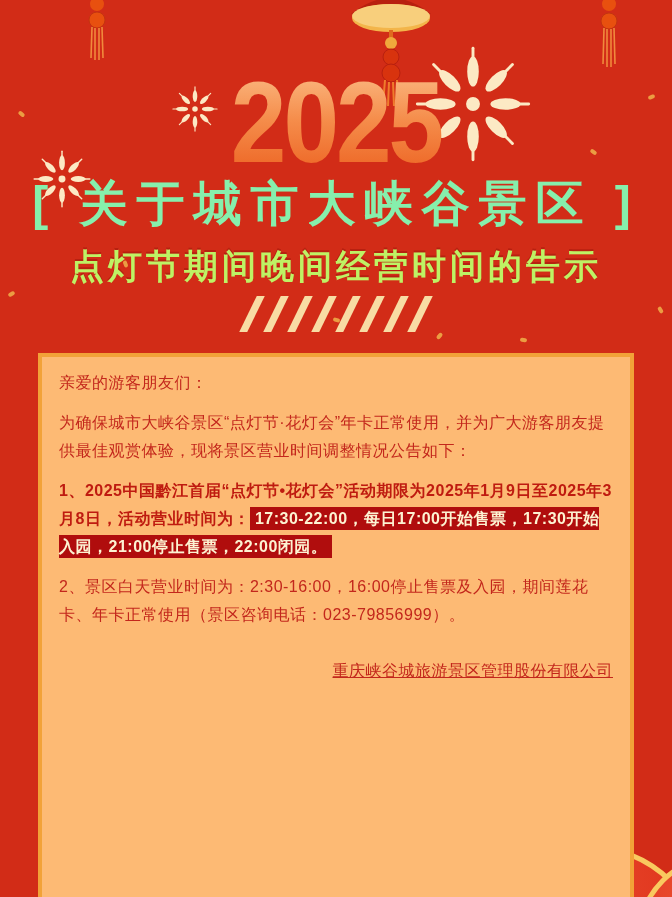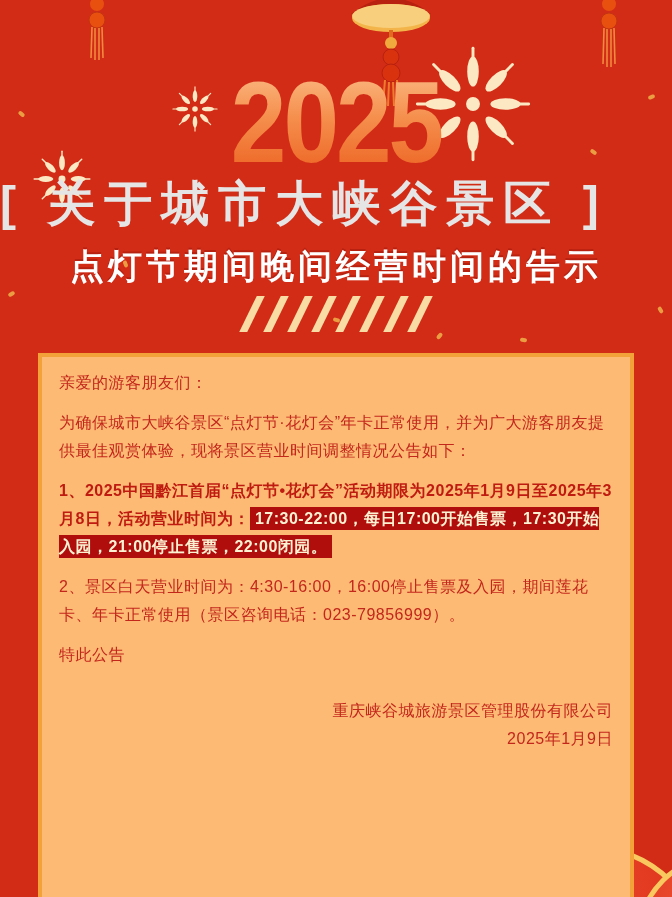--- a/index.html
+++ b/index.html
@@ -21,28 +21,28 @@
            border-radius:2px; opacity:.85; }
   
   .year {
     position:absolute; top:70px; left:0; width:672px; text-align:center;
     font-size:100px; line-height:104px; font-weight:800; letter-spacing:-3px;
     background:linear-gradient(180deg,#fcc08b 0%,#f58d4b 48%,#ec5f1e 100%);
     -webkit-background-clip:text; background-clip:text; color:transparent;
     transform:scaleY(1.15);
   }
   .main-title {
-    position:absolute; top:176px; left:0; width:672px; text-align:left;
+    position:absolute; top:176px; left:0; width:672px; text-align:center;
     font-size:48px; line-height:56px; font-weight:900; letter-spacing:9px;
-    color:#e5e5e5; white-space:nowrap;
+    color:#86efac; white-space:nowrap;
   }
   .sub-title {
     position:absolute; top:244px; left:0; width:672px; text-align:center;
     font-size:34px; line-height:44px; font-weight:900; letter-spacing:4px;
-    color:#ffffff; text-shadow:0 -2px 0 rgba(150,20,8,.45);
+    color:#bef264; text-shadow:0 -2px 0 rgba(150,20,8,.45);
   }
   .slashes {
     position:absolute; top:296px; left:0; width:672px; height:38px;
     display:flex; justify-content:center; gap:16px;
   }
   .slashes i { display:block; width:8px; height:36px; background:#f8dca4;
                transform:skewX(-26deg); }
   
   .blant { position:absolute; border-radius:50%;
            background:radial-gradient(circle at 32% 22%, #ea4c2e 0%, #df331c 65%);
@@ -56,21 +56,21 @@
   
   .card {
     position:absolute; left:38px; top:353px; width:596px; height:631px;
     background:#fdba74; border:4px solid #f2a238; z-index:2;
     padding:12px 17px; color:#c3271c; font-size:16px; letter-spacing:.5px;
   }
   .card p { line-height:28px; margin:0 0 12px; }
   .card .bold-item { font-weight:bold; color:#bf1b10;margin-top:12px; }
   .hl { background:#b00d0d; color:#fdf3d2; font-weight:bold; padding:3px 5px; }
   .closing { margin-top:0; }
-  .signature { margin-top:28px; text-align:right; line-height:28px; }
+  .signature { margin-top:28px; text-align:right; line-height:28px;text-decoration:underline; }
 </style>
 </head>
 <body>
 
 <div class="poster">
 
   <svg class="deco lantern-main" width="92" height="108" viewBox="0 0 92 108">
     <path d="M6 14 Q46 -18 86 14 L46 20 Z" fill="#b8200f"></path>
     <ellipse cx="46" cy="18" rx="39" ry="14" fill="#f3b54a"></ellipse>
     <ellipse cx="46" cy="16" rx="39" ry="12" fill="#f8cf7c"></ellipse>
@@ -173,21 +173,19 @@
   <div class="blant b2"></div>
   <div class="blant b3"></div>
   <div class="blant b4"></div>
   <div class="blant b5"></div>
   <div class="blant b6"></div>
 
   <div class="card">
     <p>亲爱的游客朋友们：</p>
     <p>为确保城市大峡谷景区“点灯节·花灯会”年卡正常使用，并为广大游客朋友提供最佳观赏体验，现将景区营业时间调整情况公告如下：</p>
     <p class="bold-item"><span>1、2025中国黔江首届“点灯节•花灯会”活动期限为2025年1月9日至2025年3月8日，活动营业时间为：</span><span class="hl">17:30-22:00，每日17:00开始售票，17:30开始入园，21:00停止售票，22:00闭园。</span></p>
-    <p>2、景区白天营业时间为：4:30-16:00，16:00停止售票及入园，期间莲花卡、年卡正常使用（景区咨询电话：023-79856999）。</p>
-    <p class="closing">特此公告</p>
+    <p>2、景区白天营业时间为：2:30-16:00，16:00停止售票及入园，期间莲花卡、年卡正常使用（景区咨询电话：023-79856999）。</p>
     <div class="signature">
       <div>重庆峡谷城旅游景区管理股份有限公司</div>
-      <div>2025年1月9日</div>
     </div>
   </div>
 
 </div>
 
 </body></html>

